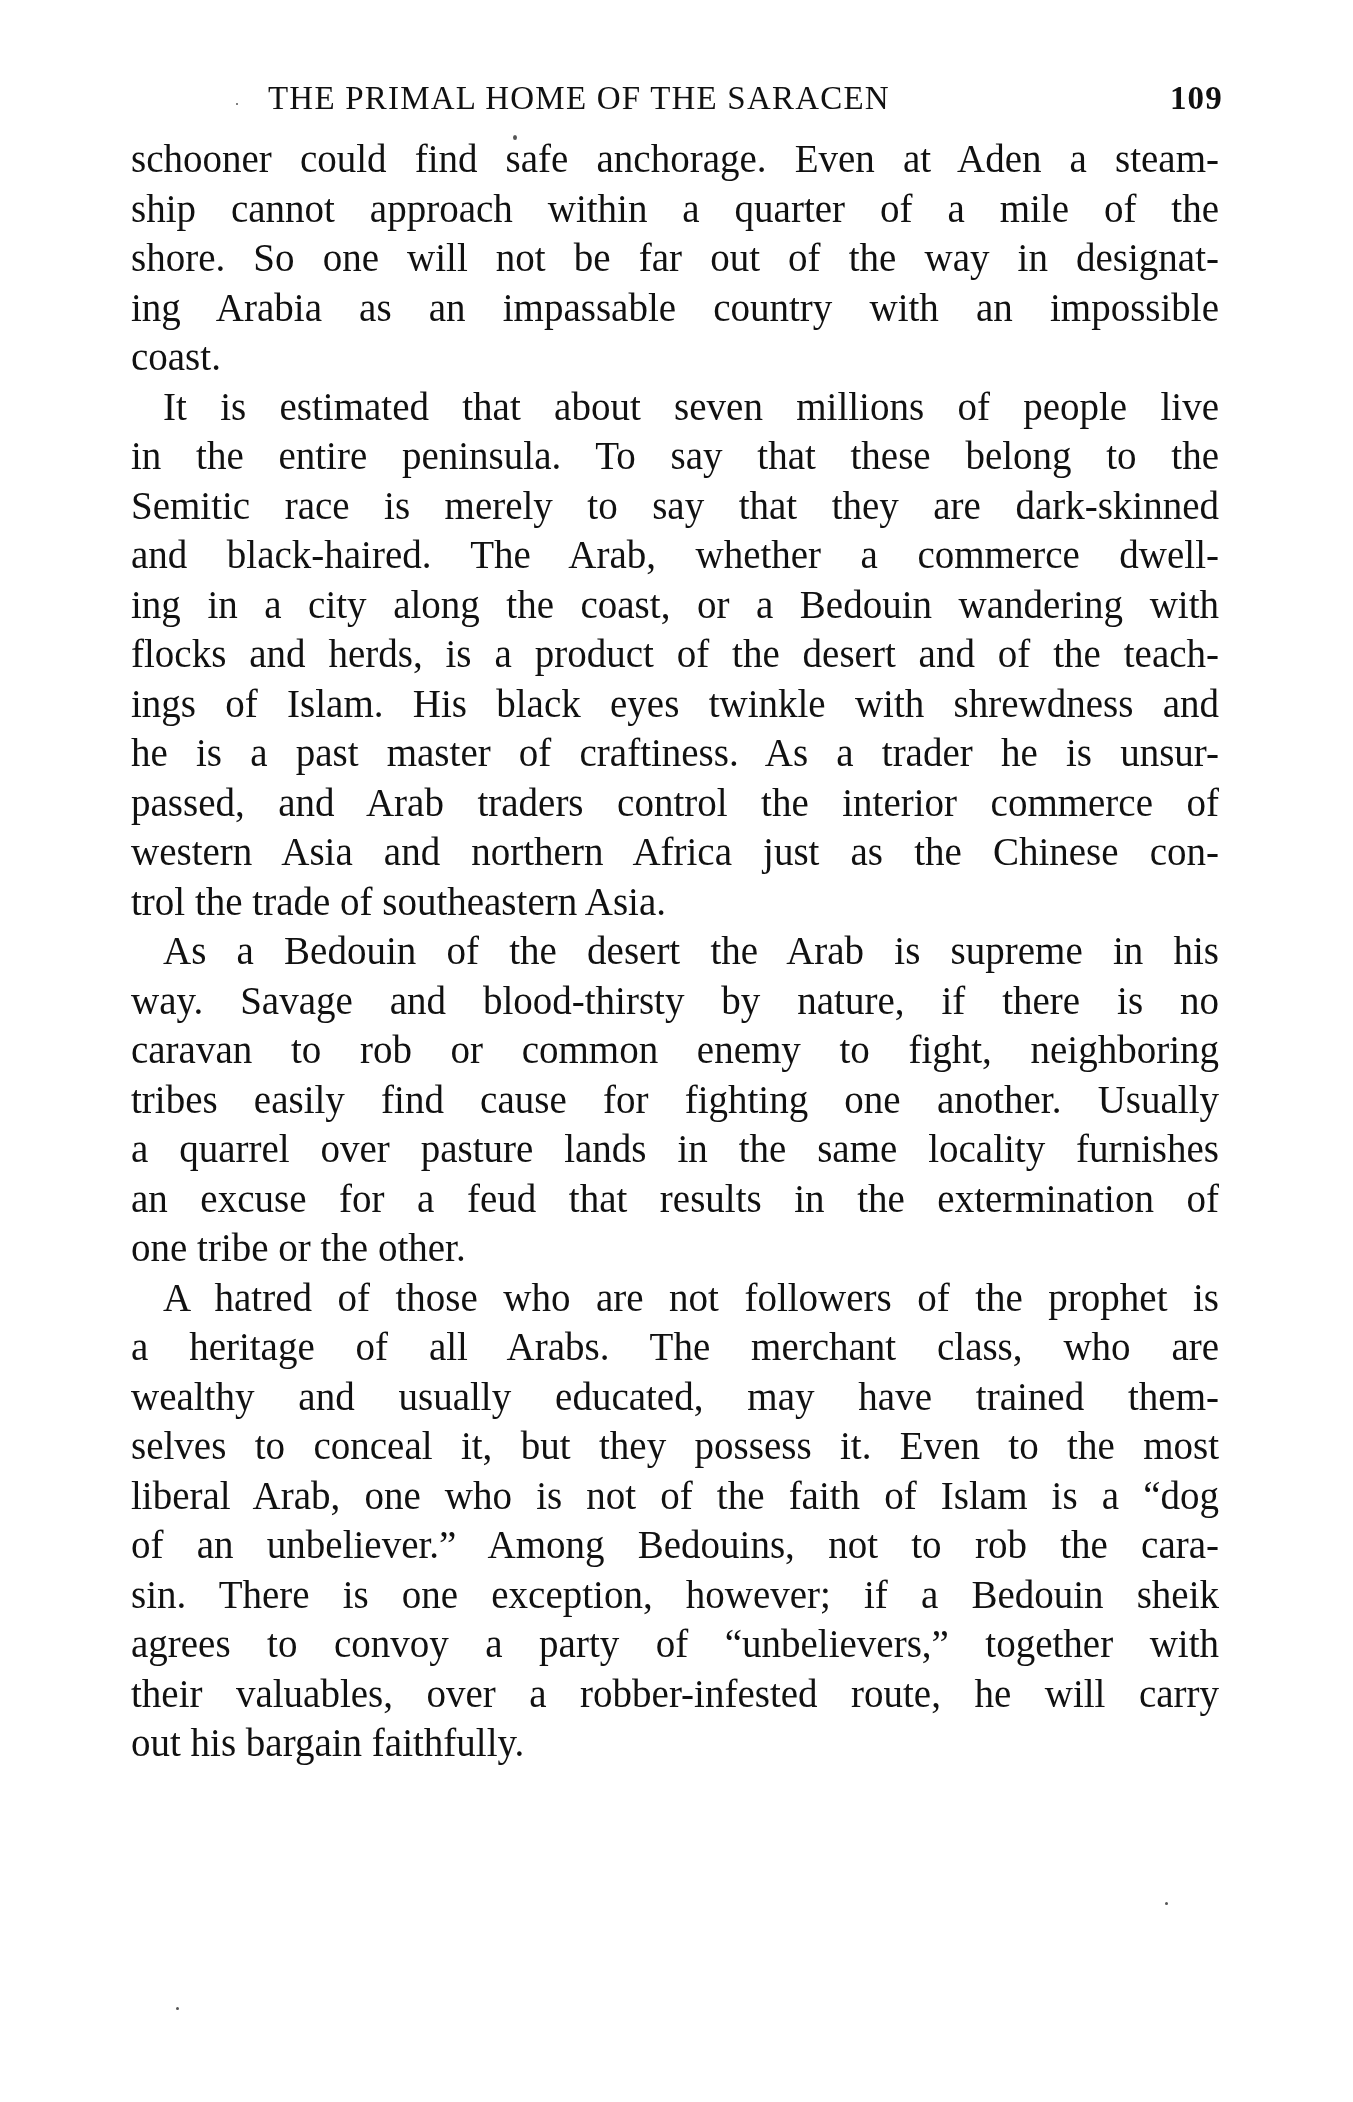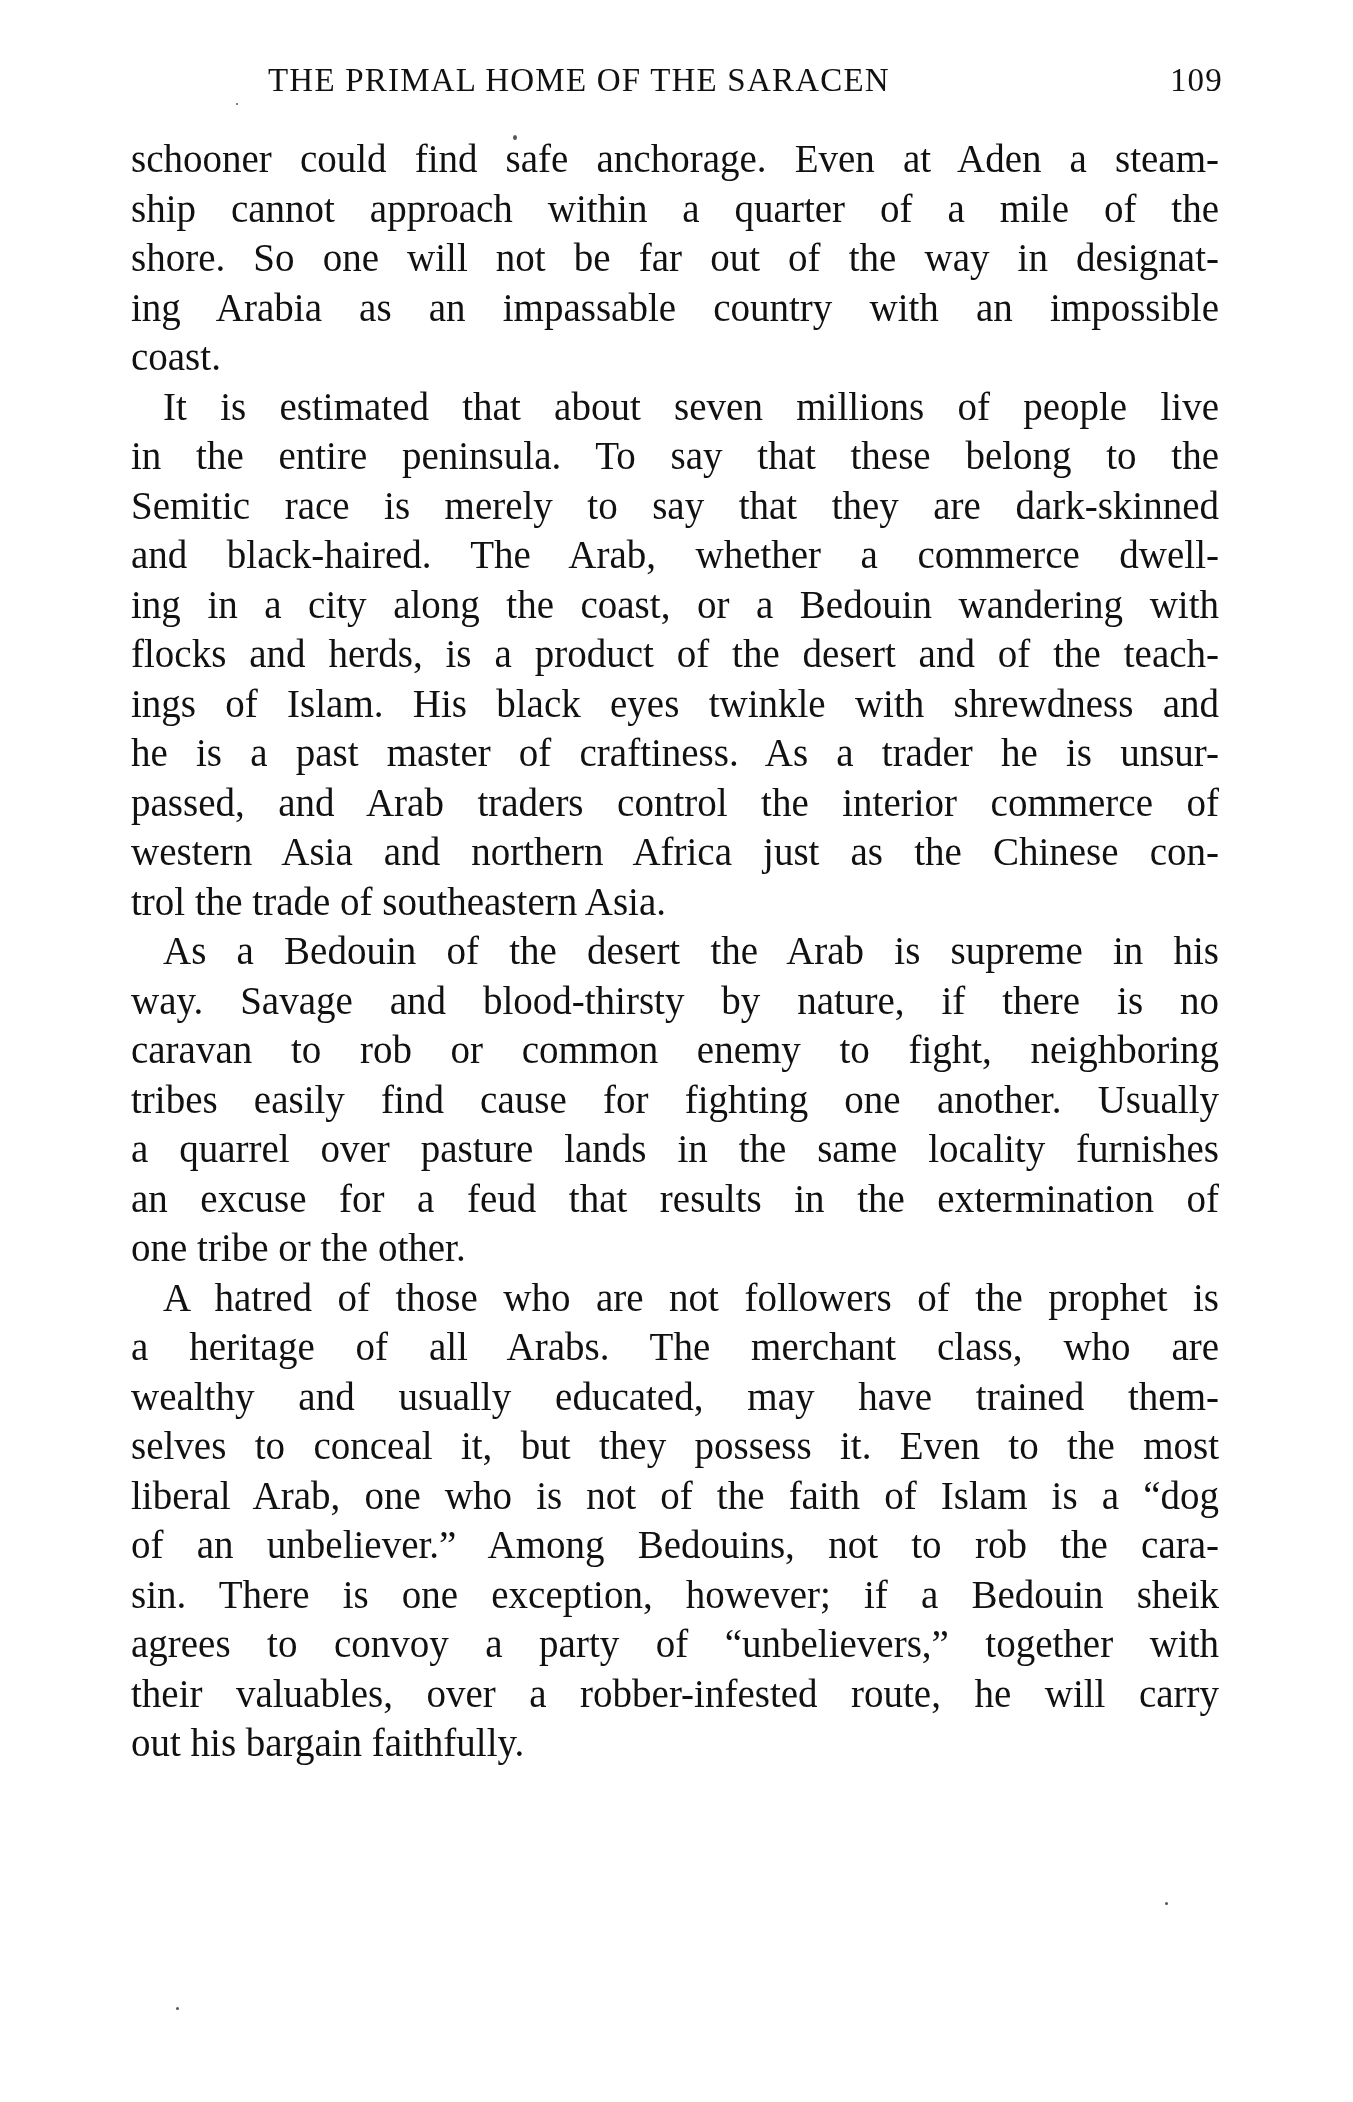--- a/index.html
+++ b/index.html
@@ -16,37 +16,38 @@
       font-family: "Liberation Serif", "DejaVu Serif", serif;
     }
     .page {
       position: absolute;
       left: 0; top: 0;
       width: 1353px; height: 2102px;
     }
     .running-head {
       position: absolute;
       left: 268px;
-      top: 60px;
+      top: 78px;
       width: 955px;
       height: 40px;
       font-size: 33px;
       letter-spacing: 1.2px;
       line-height: 40px;
       text-align: center;
     }
     .running-head .title {
       position: absolute;
       left: 0;
       top: 0;
     }
     .running-head .folio {
       position: absolute;
       right: 0;
       top: 0;
+      font-weight: bold;
     }
     .text-block {
       position: absolute;
       left: 131px;
       top: 134px;
       width: 1088px;
     }
     .line {
       display: block;
       height: 49.5px;

